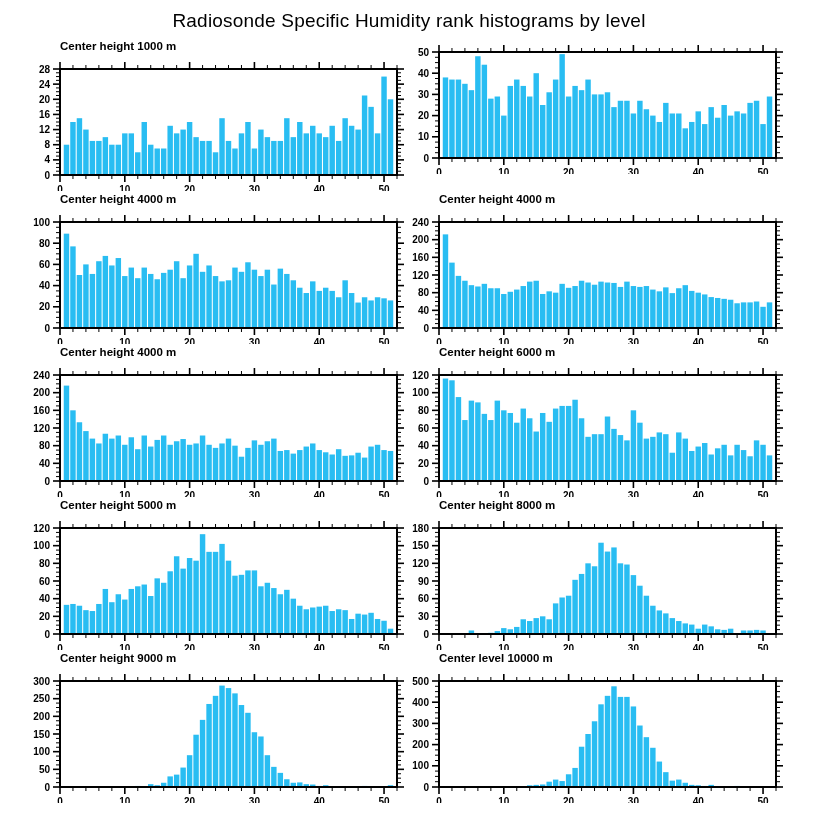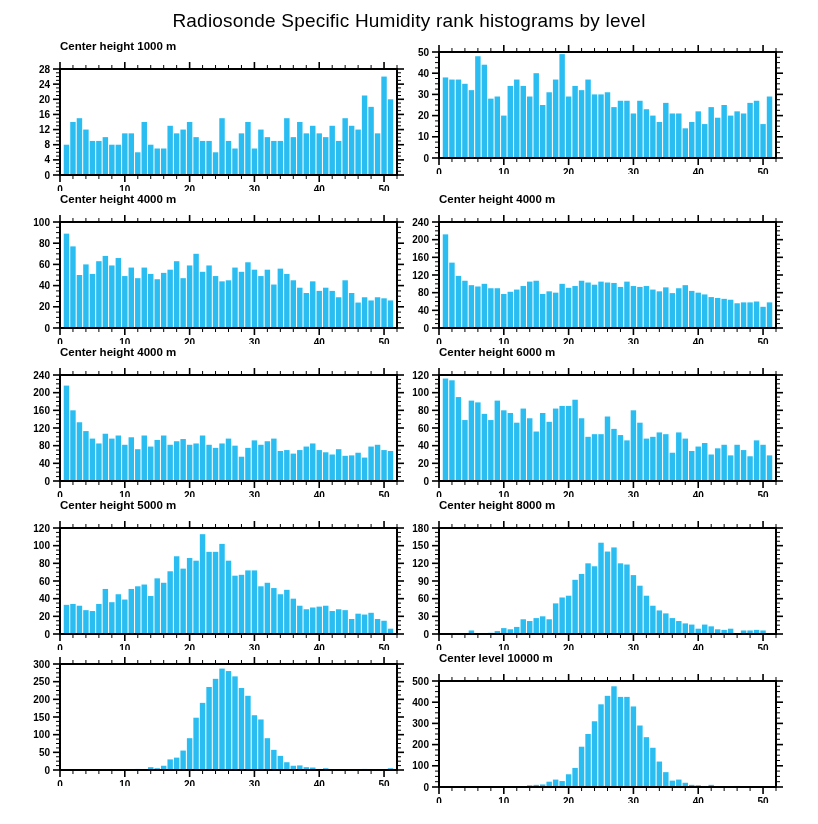--- a/index.html
+++ b/index.html
@@ -1394,20 +1394,21 @@
           <line x1="367" y1="22.83" x2="371" y2="22.83" stroke="#000000" stroke-width="1"></line>
           <line x1="30" y1="18.42" x2="26" y2="18.42" stroke="#000000" stroke-width="1"></line>
           <line x1="367" y1="18.42" x2="371" y2="18.42" stroke="#000000" stroke-width="1"></line>
           <line x1="30" y1="14.00" x2="23" y2="14.00" stroke="#000000" stroke-width="1.6"></line>
           <line x1="367" y1="14.00" x2="374" y2="14.00" stroke="#000000" stroke-width="1.6"></line>
           <text x="20" y="17.50" text-anchor="end" class="tick">180</text>
         </svg>
     </figure>
 
     <figure class="panel col-a">
+      <div class="panel-title">Center height 9000 m</div>
       <svg class="plot" width="409" height="136" viewBox="0 0 409 136">
           <rect x="128.57" y="119.29" width="5.44" height="0.71" fill="#29BDF2"></rect>
           <rect x="135.05" y="118.94" width="5.44" height="1.06" fill="#29BDF2"></rect>
           <rect x="141.53" y="119.29" width="5.44" height="0.71" fill="#29BDF2"></rect>
           <rect x="148.01" y="117.17" width="5.44" height="2.83" fill="#29BDF2"></rect>
           <rect x="154.49" y="118.23" width="5.44" height="1.77" fill="#29BDF2"></rect>
           <rect x="160.97" y="115.76" width="5.44" height="4.24" fill="#29BDF2"></rect>
           <rect x="167.45" y="109.40" width="5.44" height="10.60" fill="#29BDF2"></rect>
           <rect x="173.93" y="107.63" width="5.44" height="12.37" fill="#29BDF2"></rect>
           <rect x="180.41" y="100.57" width="5.44" height="19.43" fill="#29BDF2"></rect>

